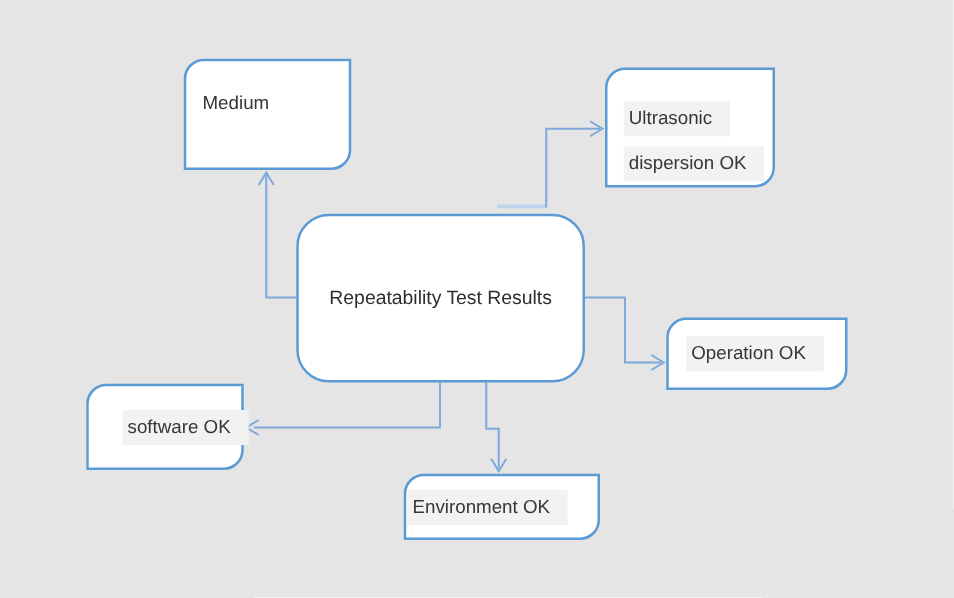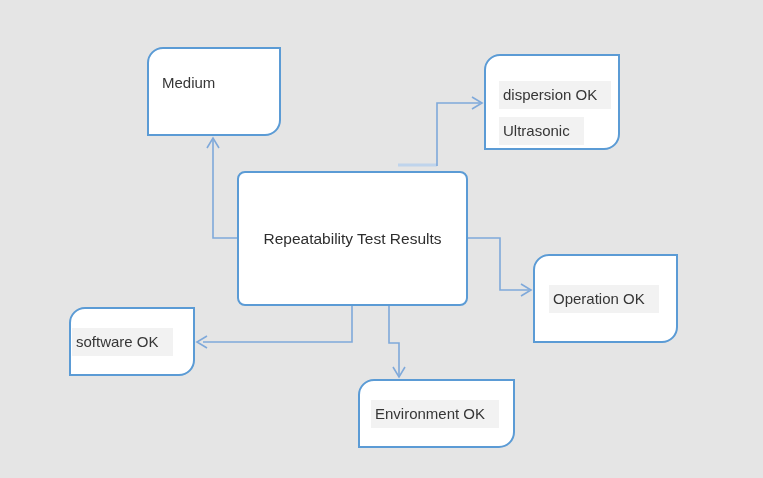--- a/index.html
+++ b/index.html
@@ -9,21 +9,21 @@
   }
   .connectors{position:absolute;left:0;top:0;width:763px;height:478px;}
   .conn{stroke:#7FA9DA;stroke-width:1.6;fill:none;}
   .stub{stroke:#BFD4EC;stroke-width:3;fill:none;}
   .node{
     position:absolute;background:#ffffff;border:2px solid #5B9BD5;box-sizing:border-box;
     font-size:15px;line-height:1;
   }
   .diag{border-radius:16px 0 16px 0;}
   .center-node{
-    border-radius:8px;display:flex;align-items:center;justify-content:center;
+    border-radius:26px;display:flex;align-items:center;justify-content:center;
     font-size:15.5px;color:#2e2e2e;
   }
   .two-line{display:block;}
   .nline{display:flex;align-items:center;}
   .h32{height:32px;}
   .h36{height:36px;}
   .single{display:flex;align-items:center;}
   .hl{background:#F2F2F2;padding:6px 14px 7px 4px;white-space:nowrap;display:inline-block;}
   .flag{
     text-decoration-line:underline;
@@ -69,36 +69,36 @@
   </svg>
 
   <div class="node diag two-line" style="left:147px;top:47px;width:134px;height:89px;padding:17px 0 0 13px;">
     <div class="nline h32">
       <span>Medium</span>
     </div>
   </div>
 
   <div class="node diag two-line" style="left:484px;top:54px;width:136px;height:96px;padding:21px 0 0 13px;">
     <div class="nline h36">
-      <span class="hl">dispersion OK</span>
+      <span class="hl">Ultrasonic</span>
     </div>
     <div class="nline h36">
-      <span class="hl">Ultrasonic</span>
+      <span class="hl">dispersion OK</span>
     </div>
   </div>
 
   <div class="node center-node" style="left:237px;top:171px;width:231px;height:135px;">
     <span>Repeatability Test Results</span>
   </div>
 
-  <div class="node diag single" style="left:533px;top:254px;width:145px;height:89px;padding-left:14px;">
+  <div class="node diag single" style="left:533px;top:254px;width:145px;height:58px;padding-left:14px;">
     <span class="hl">Operation OK</span>
   </div>
 
-  <div class="node diag single" style="left:69px;top:307px;width:126px;height:69px;padding-left:1px;">
+  <div class="node diag single" style="left:69px;top:307px;width:126px;height:69px;padding-left:27px;">
     <span class="hl">software OK</span>
   </div>
 
-  <div class="node diag single" style="left:323px;top:379px;width:157px;height:69px;padding-left:11px;margin-left:35px;">
+  <div class="node diag single" style="left:323px;top:379px;width:157px;height:53px;padding-left:1px;">
     <span class="hl">Environment OK</span>
   </div>
 
 </div>
 
 </body></html>

